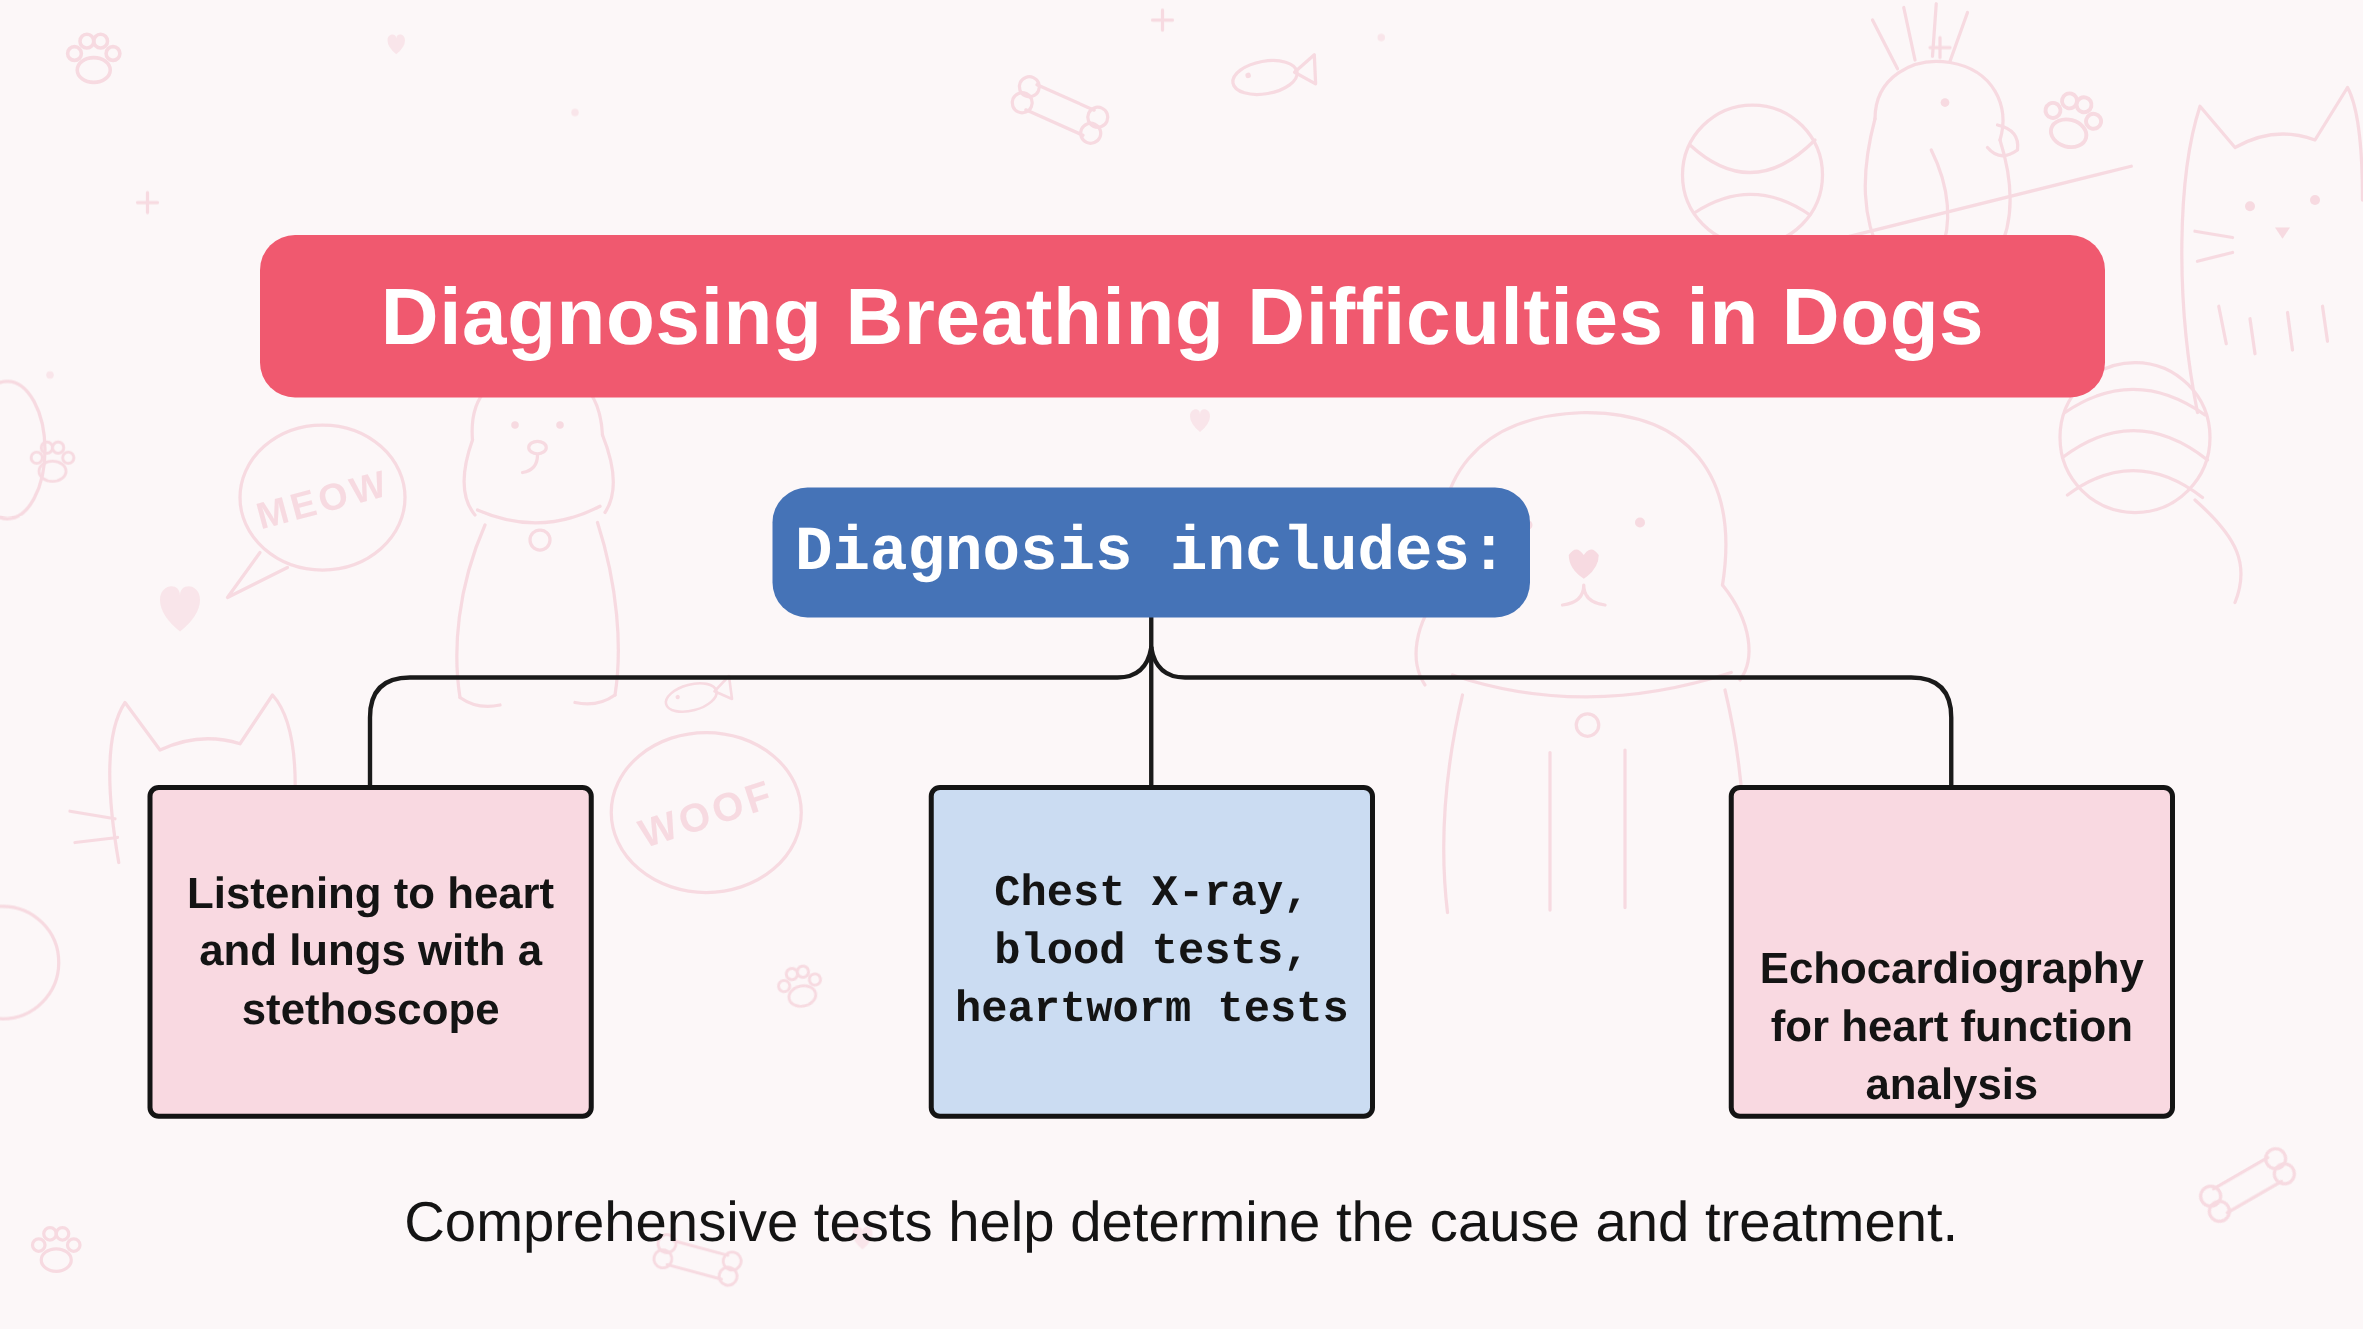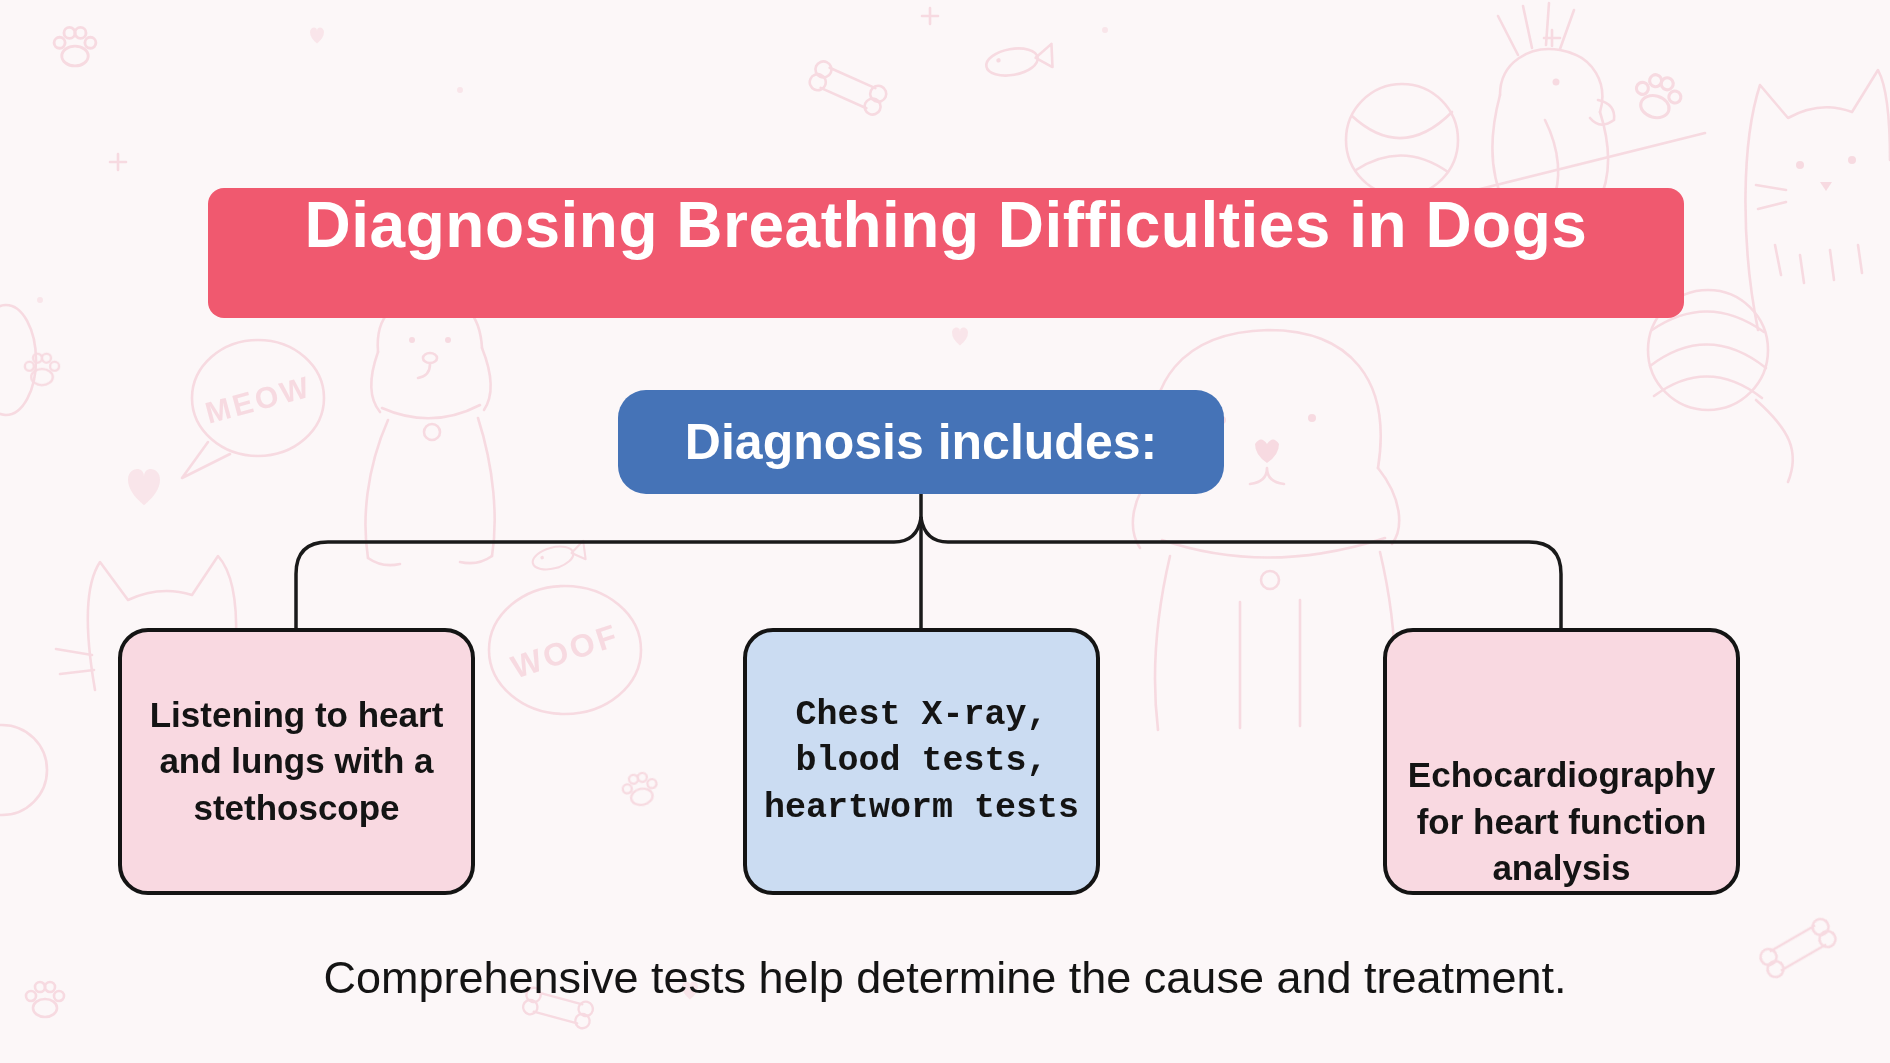--- a/index.html
+++ b/index.html
@@ -14,37 +14,37 @@
   .logo{position:absolute;left:55px;top:40px;display:flex;align-items:center;gap:16px;}
   .logo-mark{width:76px;height:94px;overflow:visible;}
   .logo-text{
     font-size:80px;font-weight:bold;color:#E94F69;letter-spacing:-1px;
     display:inline-block;transform:scaleX(0.8);transform-origin:left center;
     line-height:1;
   }
 
   .banner{
     position:absolute;left:208px;top:188px;width:1476px;height:130px;
-    background:#F0596F;border-radius:16px;
-    display:flex;align-items:flex-start;justify-content:center;
+    background:#F0596F;border-radius:28px;
+    display:flex;align-items:center;justify-content:center;
   }
   .banner-text{color:#ffffff;font-size:64px;font-weight:bold;letter-spacing:0.5px;white-space:nowrap;}
 
   .root-node{
     position:absolute;left:618px;top:390px;width:606px;height:104px;
     background:#4573B7;border-radius:28px;
-    display:flex;align-items:center;justify-content:center;
+    display:flex;align-items:center;justify-content:center;font-family:Liberation Mono, monospace;
   }
   .root-text{color:#ffffff;font-size:50px;font-weight:bold;white-space:nowrap;}
 
   .connectors{position:absolute;left:0;top:0;width:1890px;height:1063px;}
 
   .node{
     position:absolute;top:628px;width:357px;height:267px;
-    border:4px solid #141414;border-radius:30px;box-sizing:border-box;
+    border:4px solid #141414;border-radius:9px;box-sizing:border-box;
     display:flex;align-items:center;justify-content:center;
     text-align:center;font-size:35px;font-weight:bold;color:#141414;
     line-height:1.32;white-space:pre-line;padding:0 6px;
   }
   .node-1{left:118px;background:#F9D9E1;}
   .node-2{left:743px;background:#CBDCF2;font-family:Liberation Mono, monospace;}
   .node-3{left:1383px;background:#F9D9E1;}
 
   .footer-note{
     position:absolute;left:0;top:952px;width:1890px;

